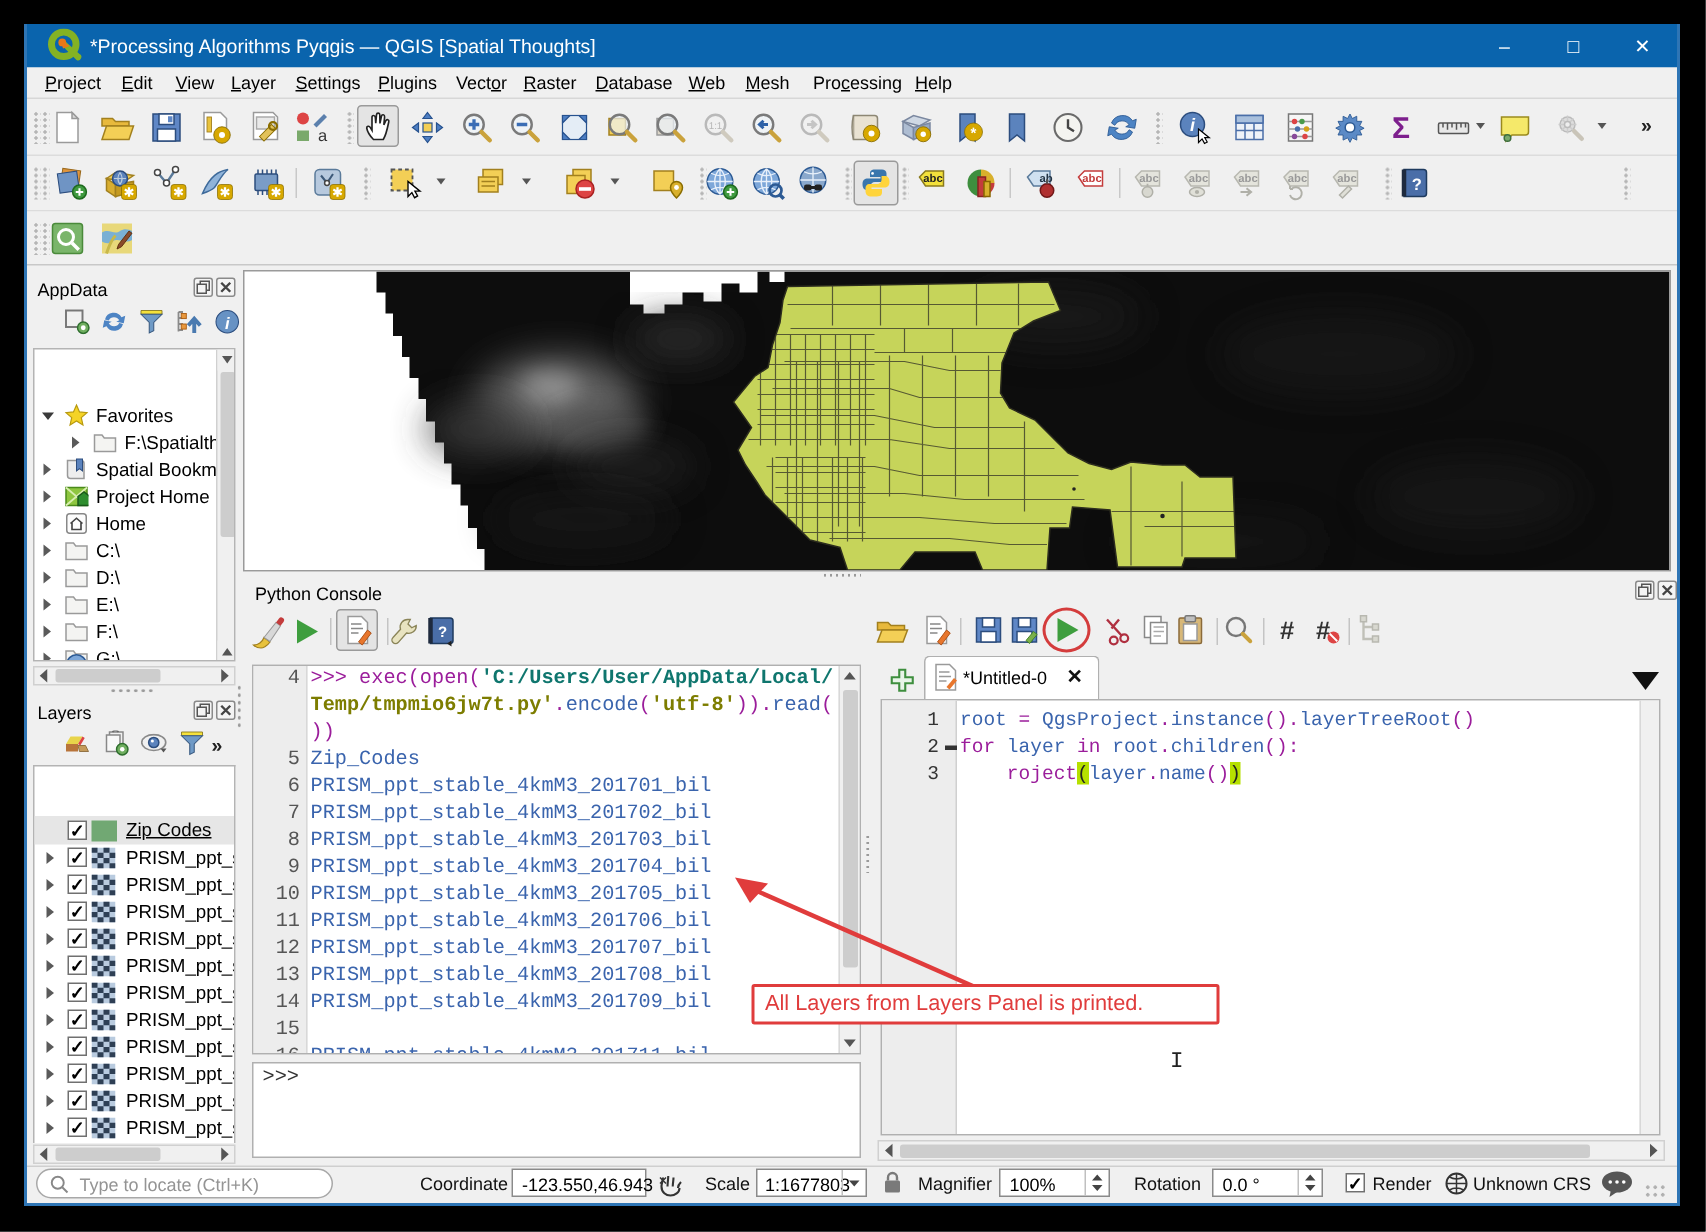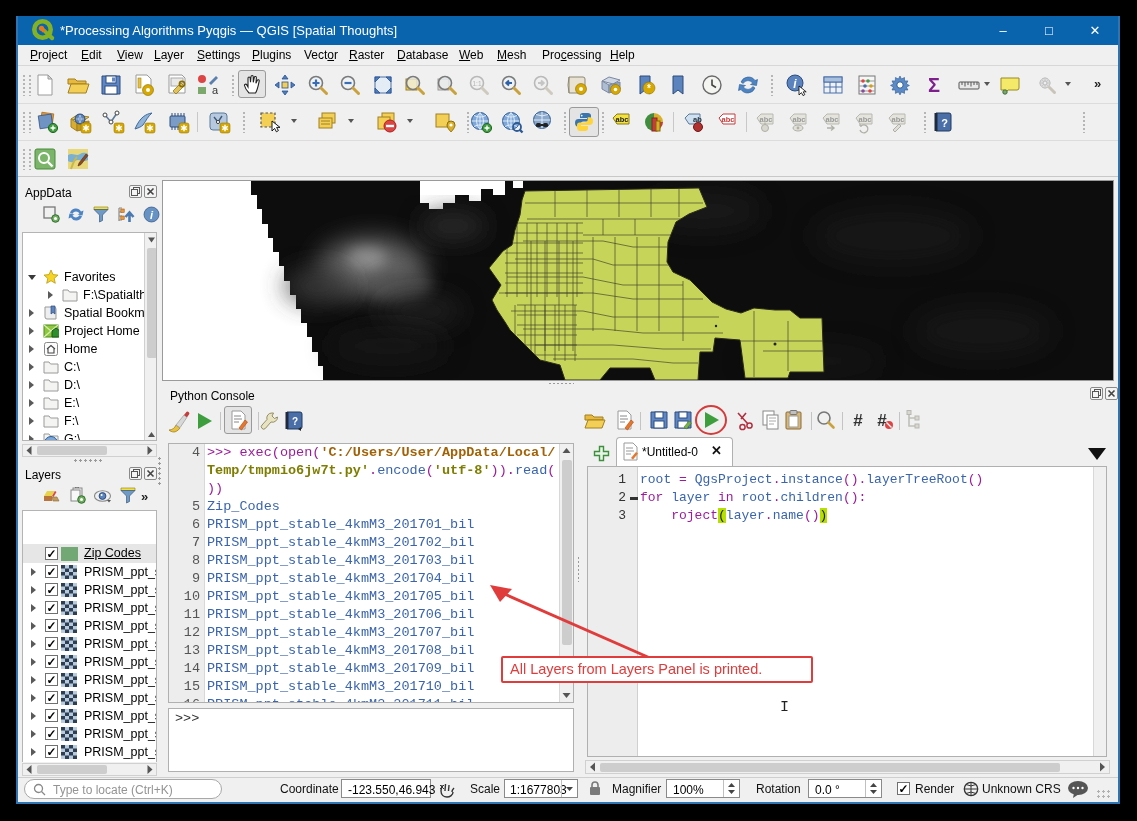--- a/index.html
+++ b/index.html
@@ -868,21 +868,21 @@
         </svg></div>
       <div class="abs" style="left:264px;top:393px;width:24px;height:24px;"><svg width="24" height="24" viewBox="0 0 24 24">
           <path d="M5 3 h13 q2 0 2 2 v13 q0 2 -2 2 h-13 z" fill="#4a6ea8" stroke="#1e3a5e"></path>
           <path d="M5 3 v17" stroke="#1e2a3e" stroke-width="3"></path>
           <text x="13" y="15.5" font-size="10" font-weight="bold" fill="#fff" text-anchor="middle">?</text>
           <path d="M16 20 l3 2 v-4 z" fill="#222"></path>
         </svg></div>
       <div id="pcout">
         <div class="abs" style="left:0;top:0;width:36px;height:100%;background:#ededed;border-right:1px solid #d8d8d8;"></div>
         <div class="abs mono" style="left:0;top:0px;width:31px;text-align:right;color:#555;">4</div>
-        <div class="abs mono" style="left:38px;top:0px;white-space:pre;"><span style="color:#9b1d9b;">&gt;&gt;&gt; exec(open(</span><span style="color:#a16207;font-weight:bold;">'C:/Users/User/AppData/Local/</span></div>
+        <div class="abs mono" style="left:38px;top:0px;white-space:pre;"><span style="color:#9b1d9b;">&gt;&gt;&gt; exec(open(</span><span style="color:#0f766e;font-weight:bold;">'C:/Users/User/AppData/Local/</span></div>
         <div class="abs mono" style="left:38px;top:18px;white-space:pre;"><span style="color:#7d7d00;font-weight:bold;">Temp/tmpmio6jw7t.py'</span><span style="color:#9b1d9b;">.</span><span style="color:#3a64ad;">encode</span><span style="color:#9b1d9b;">(</span><span style="color:#7d7d00;font-weight:bold;">'utf-8'</span><span style="color:#9b1d9b;">)).</span><span style="color:#3a64ad;">read</span><span style="color:#9b1d9b;">(</span></div>
         <div class="abs mono" style="left:38px;top:36px;white-space:pre;"><span style="color:#9b1d9b;">))</span></div>
         <div class="abs mono" style="left:0;top:54px;width:31px;text-align:right;color:#555;">5</div>
         <div class="abs mono" style="left:38px;top:54px;white-space:pre;"><span style="color:#3a64ad;">Zip_Codes</span></div>
         <div class="abs mono" style="left:0;top:72px;width:31px;text-align:right;color:#555;">6</div>
         <div class="abs mono" style="left:38px;top:72px;white-space:pre;"><span style="color:#3a64ad;">PRISM_ppt_stable_4kmM3_201701_bil</span></div>
         <div class="abs mono" style="left:0;top:90px;width:31px;text-align:right;color:#555;">7</div>
         <div class="abs mono" style="left:38px;top:90px;white-space:pre;"><span style="color:#3a64ad;">PRISM_ppt_stable_4kmM3_201702_bil</span></div>
         <div class="abs mono" style="left:0;top:108px;width:31px;text-align:right;color:#555;">8</div>
         <div class="abs mono" style="left:38px;top:108px;white-space:pre;"><span style="color:#3a64ad;">PRISM_ppt_stable_4kmM3_201703_bil</span></div>
@@ -892,21 +892,20 @@
         <div class="abs mono" style="left:38px;top:144px;white-space:pre;"><span style="color:#3a64ad;">PRISM_ppt_stable_4kmM3_201705_bil</span></div>
         <div class="abs mono" style="left:0;top:162px;width:31px;text-align:right;color:#555;">11</div>
         <div class="abs mono" style="left:38px;top:162px;white-space:pre;"><span style="color:#3a64ad;">PRISM_ppt_stable_4kmM3_201706_bil</span></div>
         <div class="abs mono" style="left:0;top:180px;width:31px;text-align:right;color:#555;">12</div>
         <div class="abs mono" style="left:38px;top:180px;white-space:pre;"><span style="color:#3a64ad;">PRISM_ppt_stable_4kmM3_201707_bil</span></div>
         <div class="abs mono" style="left:0;top:198px;width:31px;text-align:right;color:#555;">13</div>
         <div class="abs mono" style="left:38px;top:198px;white-space:pre;"><span style="color:#3a64ad;">PRISM_ppt_stable_4kmM3_201708_bil</span></div>
         <div class="abs mono" style="left:0;top:216px;width:31px;text-align:right;color:#555;">14</div>
         <div class="abs mono" style="left:38px;top:216px;white-space:pre;"><span style="color:#3a64ad;">PRISM_ppt_stable_4kmM3_201709_bil</span></div>
         <div class="abs mono" style="left:0;top:234px;width:31px;text-align:right;color:#555;">15</div>
-        <div class="abs mono" style="left:38px;top:234px;white-space:pre;"><span style="color:#3a64ad;">PRISM_ppt_stable_4kmM3_201710_bil</span></div>
         <div class="abs mono" style="left:0;top:252px;width:31px;text-align:right;color:#555;">16</div>
         <div class="abs mono" style="left:38px;top:252px;white-space:pre;"><span style="color:#3a64ad;">PRISM_ppt_stable_4kmM3_201711_bil</span></div>
         <div class="abs" style="right:0;top:0;width:14px;height:100%;background:#f0f0f0;border-left:1px solid #d8d8d8;">
           <svg width="13" height="14" style="position:absolute;top:1px;left:0;">
             <path d="M6.5 3 l4 5 h-8 z" fill="#555"></path>
           </svg>
           <svg width="13" height="14" style="position:absolute;bottom:1px;left:0;">
             <path d="M6.5 11 l4-5 h-8 z" fill="#555"></path>
           </svg>
           <div class="sthumb" style="left:1.5px;top:16px;width:10px;height:185px;"></div>

